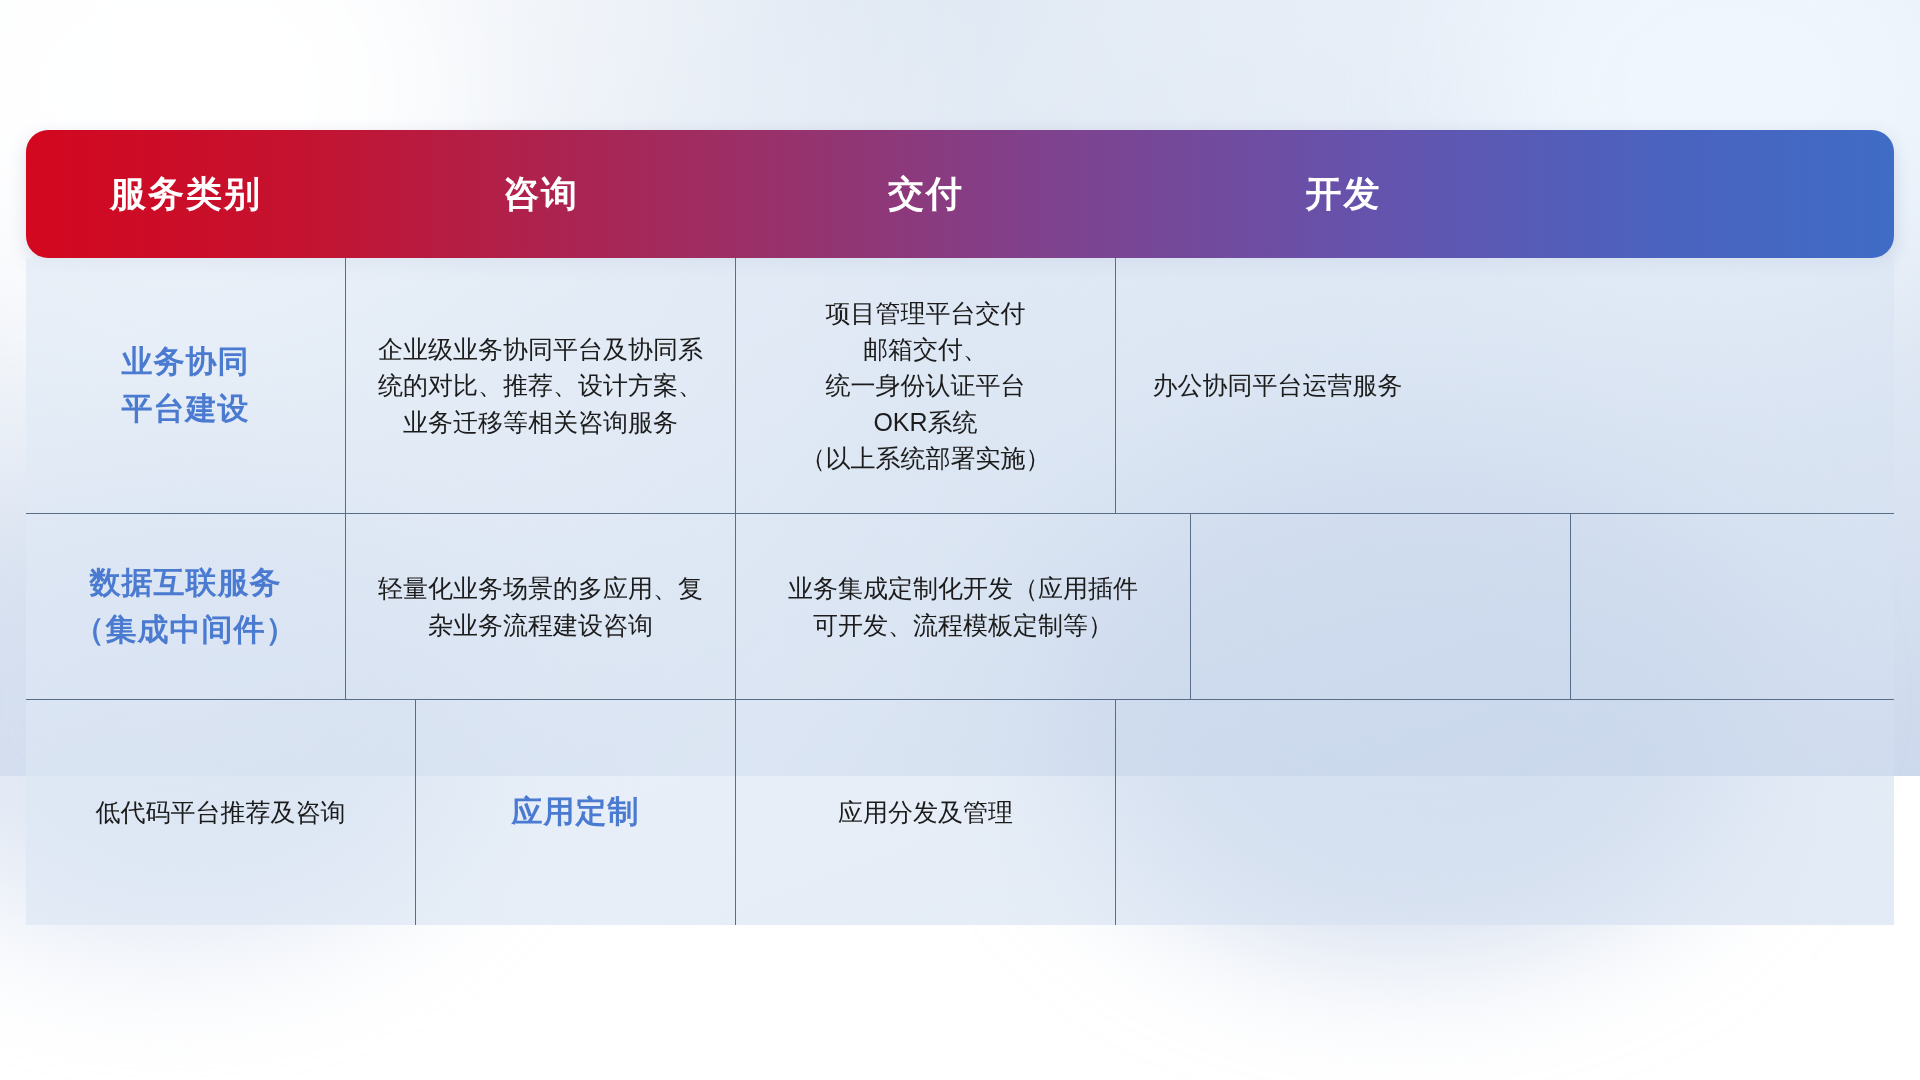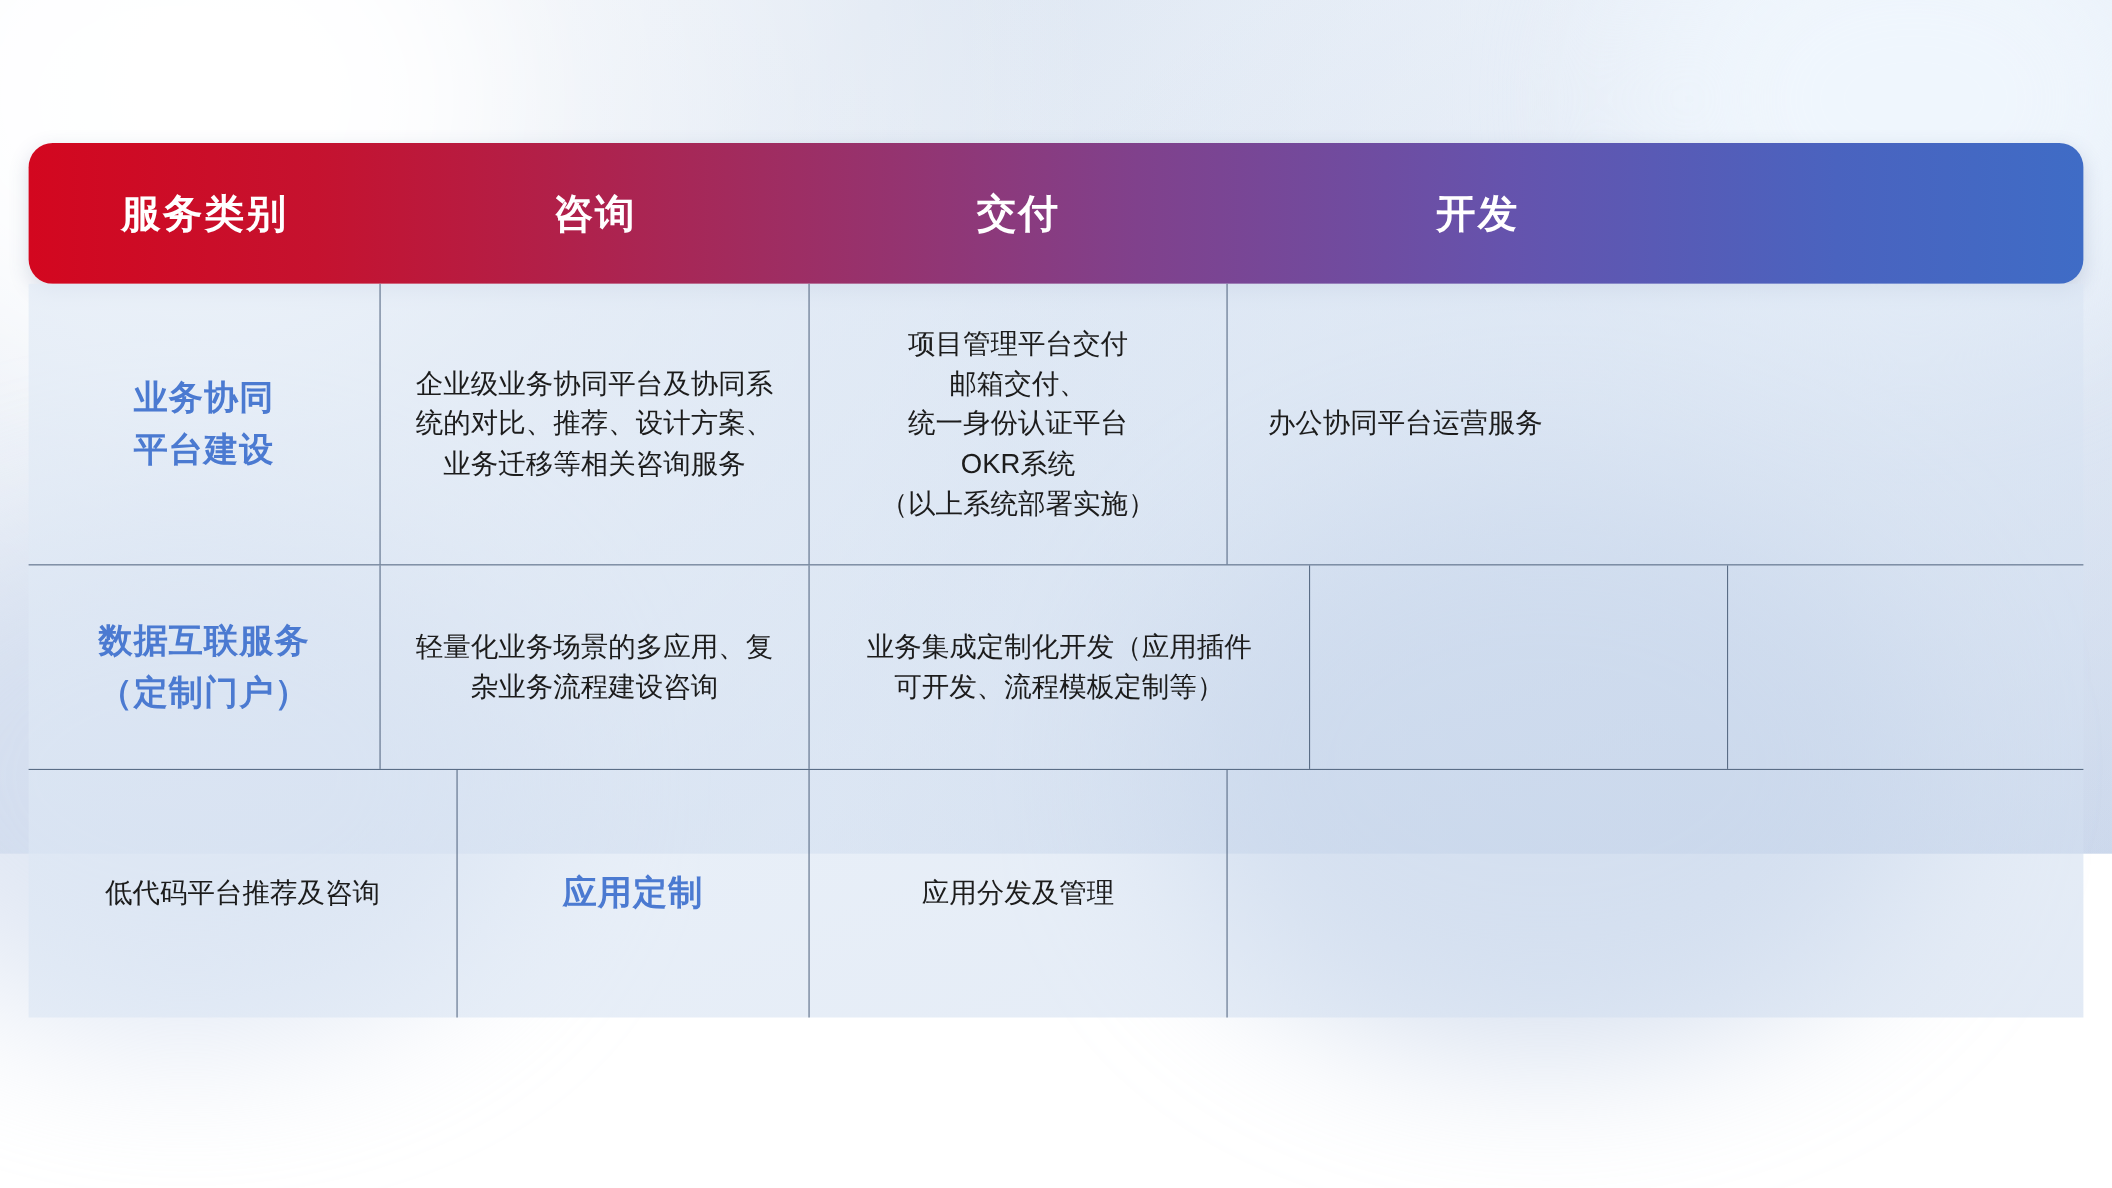--- a/index.html
+++ b/index.html
@@ -133,21 +133,21 @@
         <div class="cell col-3 divider nowrap-lines">项目管理平台交付
 邮箱交付、
 统一身份认证平台
 OKR系统
 （以上系统部署实施）</div>
         <div class="cell col-4 last nowrap-lines">办公协同平台运营服务</div>
       </div>
 
       <div class="row row-1">
         <div class="cell cat col-0 divider nowrap-lines">数据互联服务
-（定制门户）</div>
+（集成中间件）</div>
         <div class="cell col-1 divider nowrap-lines">轻量化业务场景的多应用、复
 杂业务流程建设咨询</div>
         <div class="cell col-2 divider nowrap-lines">业务集成定制化开发（应用插件
 可开发、流程模板定制等）</div>
         <div class="cell col-3 divider nowrap-lines"></div>
         <div class="cell col-4 last nowrap-lines"></div>
       </div>
 
       <div class="row row-2">
         <div class="cell col-1 divider nowrap-lines">低代码平台推荐及咨询</div>

